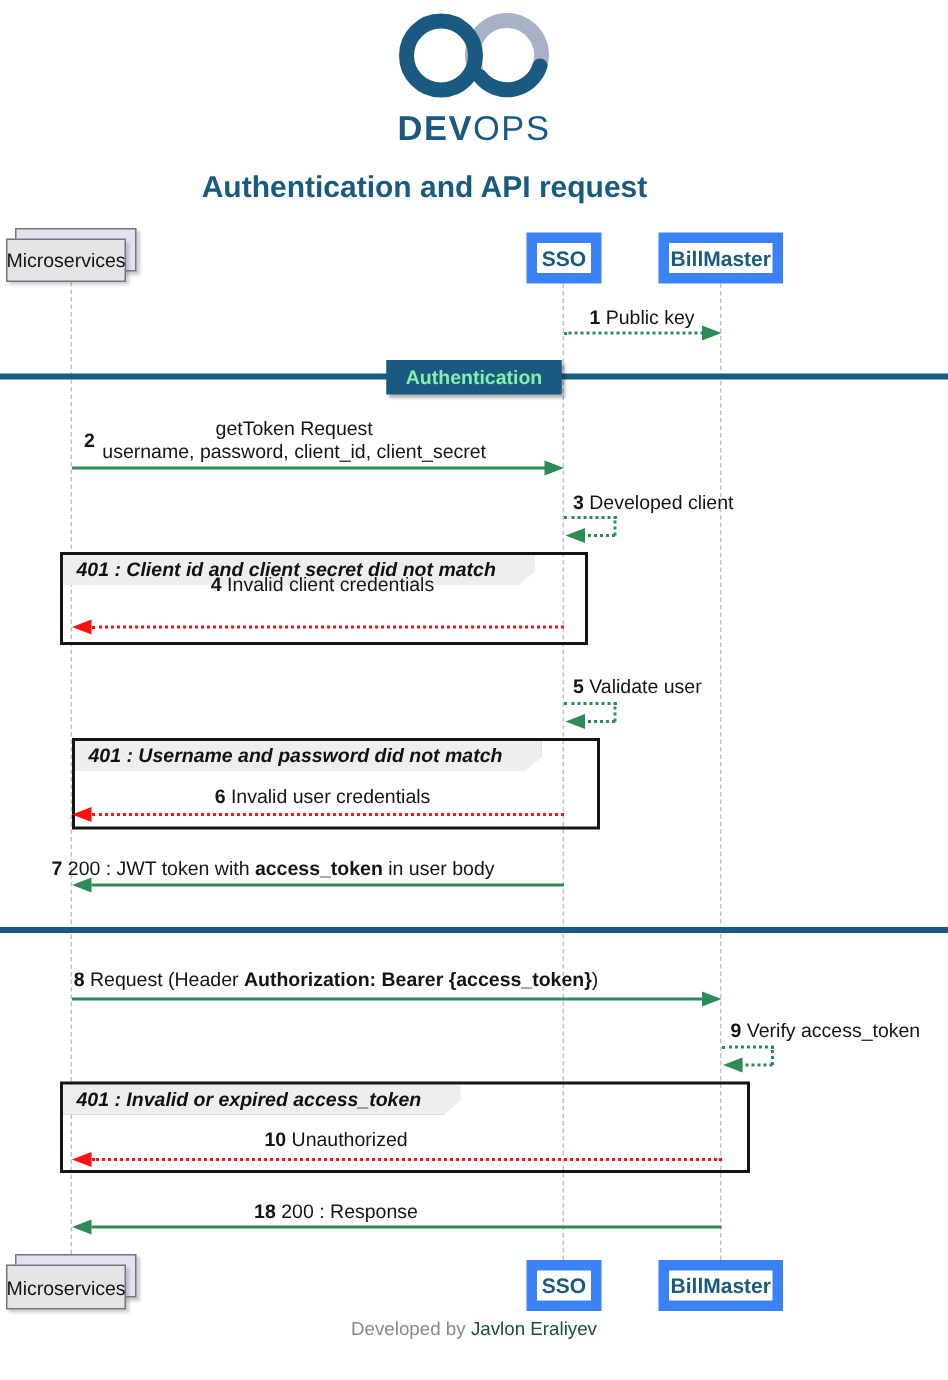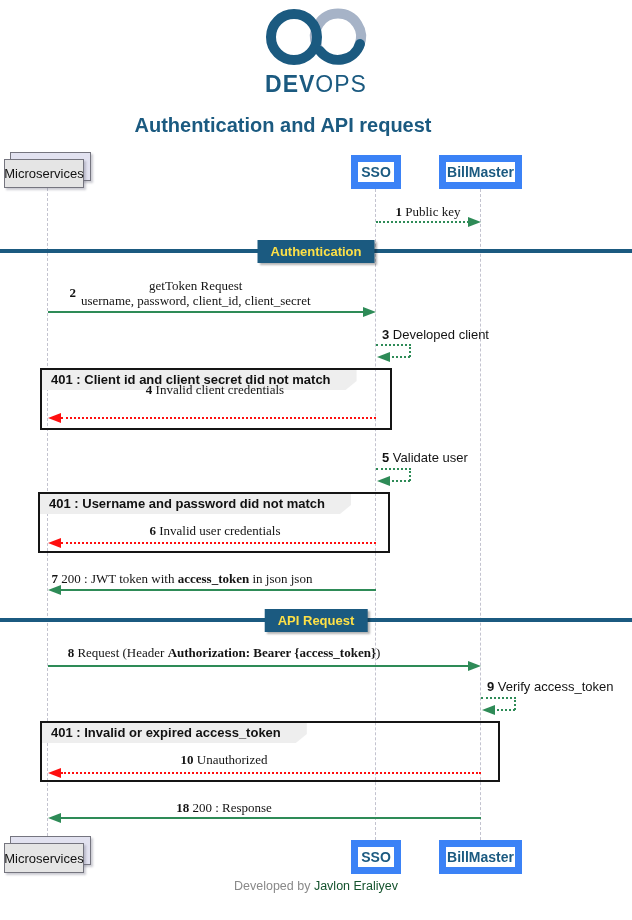--- a/index.html
+++ b/index.html
@@ -10,42 +10,42 @@
 
   .pbox{position:absolute;box-sizing:border-box;border:7px solid #3b82f6;background:#ffffff;
         color:#1b5a80;font-weight:bold;font-size:14px;display:flex;align-items:center;justify-content:center;}
   .msbox{position:absolute;box-sizing:border-box;border:1px solid #75757f;background:#e5e5e5;
         color:#121212;font-size:13px;display:flex;align-items:center;justify-content:center;
         box-shadow:2px 2px 2px rgba(110,110,130,.35);}
   .msback{position:absolute;box-sizing:border-box;border:1px solid #75757f;background:#e2e2f0;
         box-shadow:2px 2px 2px rgba(110,110,130,.35);}
 
   .msg{position:absolute;font-size:13px;white-space:nowrap;color:#141414;}
-  .ctr{transform:translateX(-50%);font-family:Liberation Serif, serif;}
+  .ctr{transform:translateX(-50%);}
   .msg b{font-weight:bold;}
   .twoline{display:flex;align-items:center;gap:5px;}
   .twoline .col{display:flex;flex-direction:column;align-items:center;line-height:15px;}
 
   .line{position:absolute;height:0;}
   .sol-g{border-top:2px solid #2e8b57;}
   .dot-g{border-top:2px dotted #2e8b57;}
   .dot-r{border-top:2px dotted #ff0f0f;}
   .vline{position:absolute;width:0;}
   .vdot-g{border-left:2px dotted #2e8b57;}
 
   .ah{position:absolute;width:0;height:0;border-top:5px solid transparent;border-bottom:5px solid transparent;}
   .ah.right{border-left:13px solid #2e8b57;}
   .ah.left{border-right:13px solid #2e8b57;}
   .ah.left.red{border-right-color:#ff0f0f;}
 
   .divline{position:absolute;left:0;width:632px;height:4px;background:#1b5a80;}
-  .divbox{position:absolute;transform:translateX(-50%);background:#1b5a80;color:#fde047;
+  .divbox{position:absolute;transform:translateX(-50%);background:#1b5a80;color:#86efac;
           font-weight:bold;font-size:13px;padding:4px 13px;box-shadow:2px 2px 2px rgba(0,0,0,.3);white-space:nowrap;}
 
-  .group{position:absolute;box-sizing:border-box;border:2px solid #151515;background:transparent;}
+  .group{position:absolute;box-sizing:border-box;border:2px solid #151515;background:transparent;font-style:italic;}
   .ghead{position:absolute;left:0;top:0;background:#eeeeee;color:#111111;font-weight:bold;font-size:13px;
          padding:2px 26px 3px 9px;white-space:nowrap;
          clip-path:polygon(0 0,100% 0,100% 55%,calc(100% - 11px) 100%,0 100%);
          filter:drop-shadow(1px 0 0 #151515) drop-shadow(-1px 0 0 #151515) drop-shadow(0 1px 0 #151515) drop-shadow(0 -1px 0 #151515);}
 
   .title{position:absolute;top:114px;left:0;width:566px;text-align:center;
          font-size:20px;font-weight:bold;color:#1b5a80;}
 
   .logo{position:absolute;top:4px;left:0;width:632px;text-align:center;}
   .brand{font-size:23px;letter-spacing:1px;color:#1b5a80;line-height:24px;}
@@ -115,33 +115,32 @@
   <div class="msg ctr" style="left:215px;top:382px;"><b>4</b> <span>Invalid client credentials</span></div>
   <div class="line dot-r" style="left:61px;top:417px;width:315px;"></div>
   <div class="ah left red" style="left:48px;top:413px;"></div>
 
   <div class="msg" style="left:382px;top:450px;"><b>5</b> <span>Validate user</span></div>
   <div class="line dot-g" style="left:376px;top:468px;width:35px;"></div>
   <div class="vline vdot-g" style="left:409px;top:468px;height:13px;"></div>
   <div class="line dot-g" style="left:384px;top:480px;width:26px;"></div>
   <div class="ah left" style="left:377px;top:476px;"></div>
 
-  <div class="group" style="left:38px;top:492px;width:352px;height:61px;padding-left:12px;">
+  <div class="group" style="left:48px;top:492px;width:352px;height:61px;padding-left:12px;">
     <div class="ghead">401 : Username and password did not match</div>
   </div>
   <div class="msg ctr" style="left:215px;top:523px;"><b>6</b> <span>Invalid user credentials</span></div>
   <div class="line dot-r" style="left:61px;top:542px;width:315px;"></div>
   <div class="ah left red" style="left:48px;top:538px;"></div>
 
-  <div class="msg ctr" style="left:182px;top:571px;"><b>7</b> <span>200 : JWT token with </span><b>access_token</b><span> in json json</span></div>
+  <div class="msg ctr" style="left:182px;top:571px;"><b>7</b> <span>200 : JWT token with </span><b>access_token</b><span> in user body</span></div>
   <div class="line sol-g" style="left:61px;top:589px;width:315px;"></div>
   <div class="ah left" style="left:48px;top:585px;"></div>
 
   <div class="divline" style="top:618px;"></div>
-  <div class="divbox" style="left:316px;top:609px;">API Request</div>
 
   <div class="msg ctr" style="left:224px;top:645px;"><b>8</b> <span>Request (Header </span><b>Authorization: Bearer {access_token}</b><span>)</span></div>
   <div class="line sol-g" style="left:48px;top:665px;width:420px;"></div>
   <div class="ah right" style="left:468px;top:661px;"></div>
 
   <div class="msg" style="left:487px;top:679px;"><b>9</b> <span>Verify access_token</span></div>
   <div class="line dot-g" style="left:481px;top:697px;width:35px;"></div>
   <div class="vline vdot-g" style="left:514px;top:697px;height:13px;"></div>
   <div class="line dot-g" style="left:489px;top:709px;width:26px;"></div>
   <div class="ah left" style="left:482px;top:705px;"></div>

